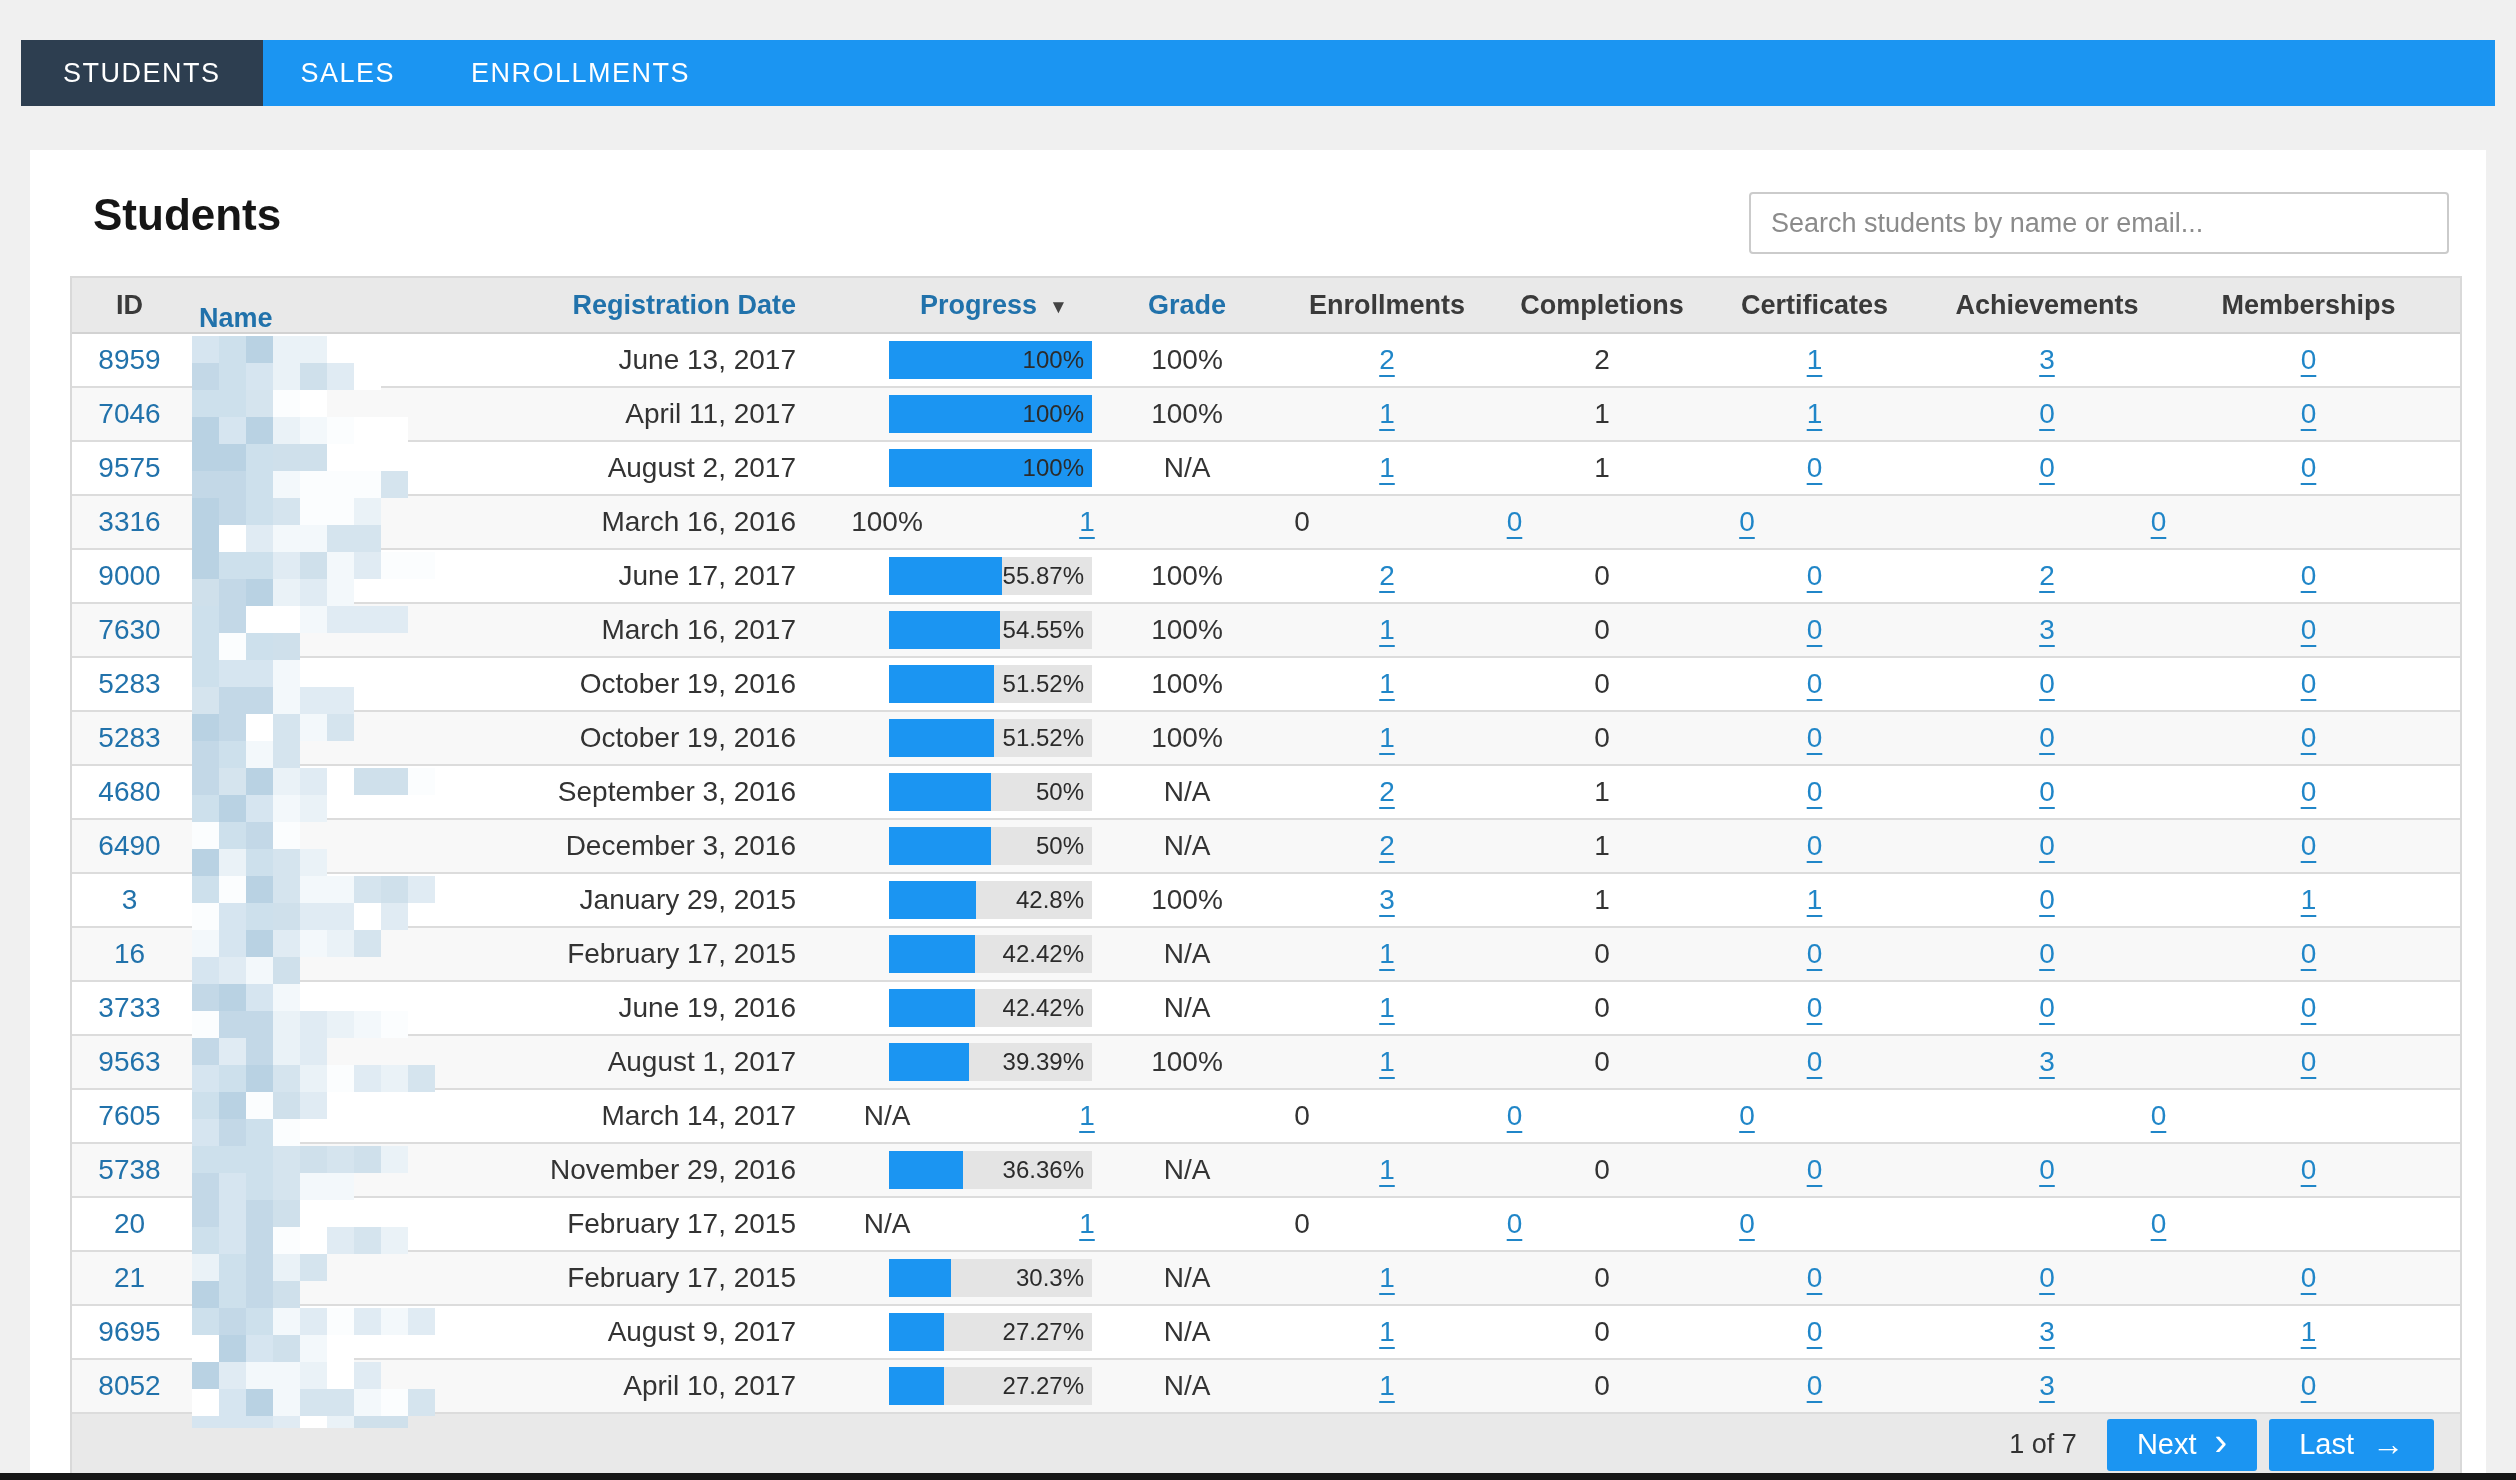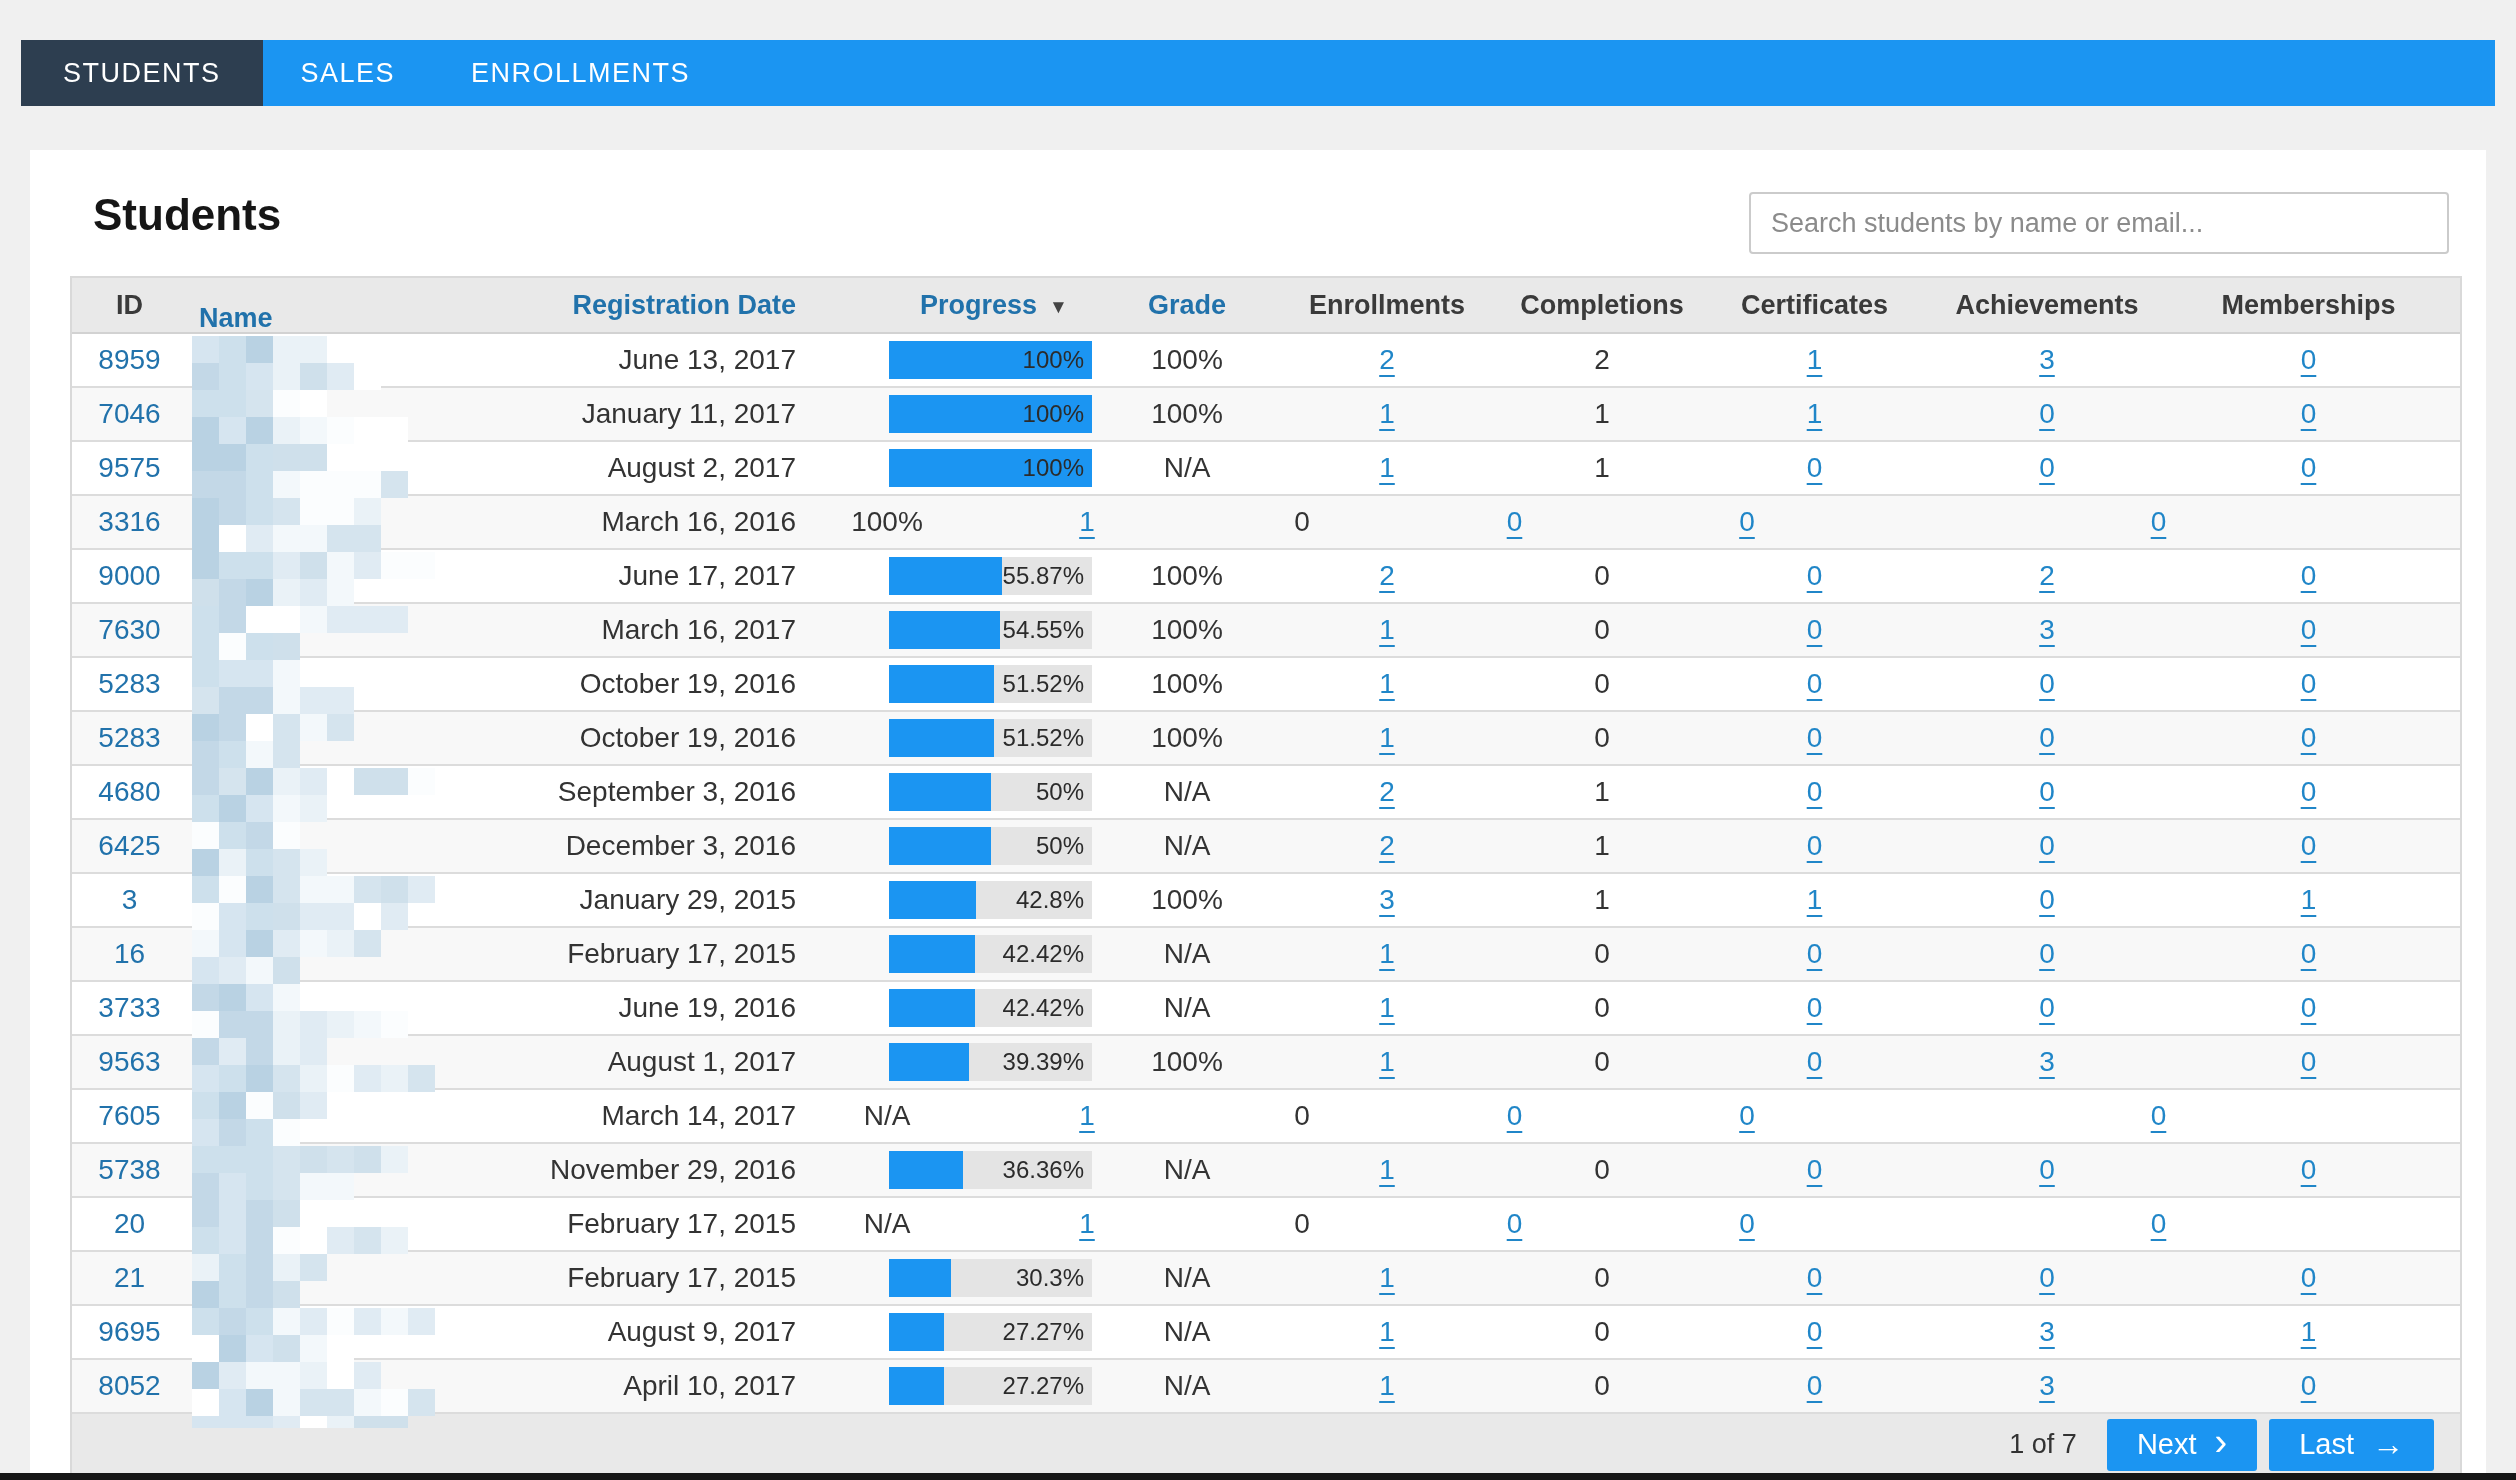--- a/index.html
+++ b/index.html
@@ -155,21 +155,21 @@
           </div>
           <div class="td c-memb">
             <a class="count-link">0</a>
           </div>
         </div>
         <div class="trow alt">
           <div class="td c-id">
             <a class="id-link">7046</a>
           </div>
           <div class="td c-name"></div>
-          <div class="td c-date">January 11, 2017</div>
+          <div class="td c-date">April 11, 2017</div>
           <div class="td c-prog">
             <div class="track">
               <div class="fill" style="width: 100%;"></div>
               <span class="plabel">100%</span>
             </div>
           </div>
           <div class="td c-grade">100%</div>
           <div class="td c-enr">
             <a class="count-link">1</a>
           </div>
@@ -362,21 +362,21 @@
           </div>
           <div class="td c-ach">
             <a class="count-link">0</a>
           </div>
           <div class="td c-memb">
             <a class="count-link">0</a>
           </div>
         </div>
         <div class="trow alt">
           <div class="td c-id">
-            <a class="id-link">6425</a>
+            <a class="id-link">6490</a>
           </div>
           <div class="td c-name"></div>
           <div class="td c-date">December 3, 2016</div>
           <div class="td c-prog">
             <div class="track">
               <div class="fill" style="width: 50%;"></div>
               <span class="plabel">50%</span>
             </div>
           </div>
           <div class="td c-grade">N/A</div>

